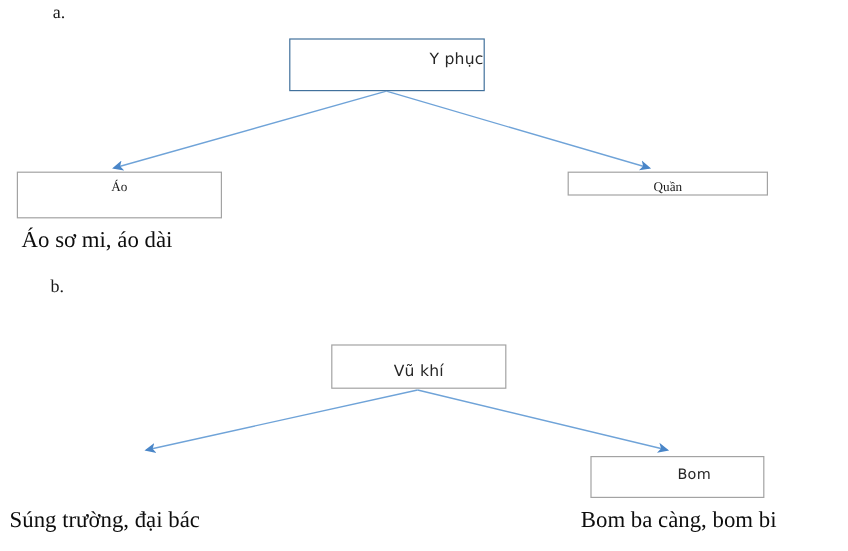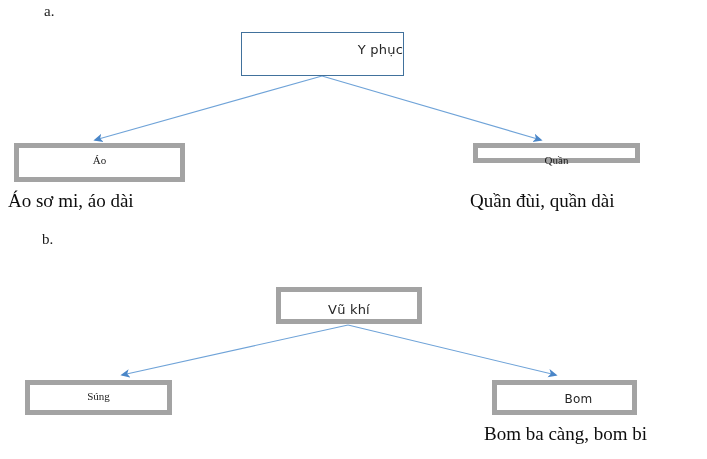--- a/index.html
+++ b/index.html
@@ -23,21 +23,21 @@
     font-family: "Liberation Serif", serif;
     font-size: 15px;
     line-height: 1;
     color: #1a1a1a;
     white-space: nowrap;
   }
   .node-box {
     position: absolute;
     box-sizing: border-box;
     background: #ffffff;
-    border: 5px solid #a3a3a3;
+    border: 1px solid #a3a3a3;
     display: flex;
     align-items: flex-start;
     justify-content: center;
   }
   .node-box.thick {
     border-width: 1px;
     border-color: #41719c;
     justify-content: flex-end;
   }
   .node-label {
@@ -103,38 +103,35 @@
   <div class="section-label" style="left:44px; top:4px;">a.</div>
 
   <div class="node-box thick" style="left:241px; top:32px; width:163px; height:44px;">
     <span class="node-label sans" style="margin-top:9px;">Y phục</span>
   </div>
 
   <div class="node-box" style="left:14px; top:143px; width:171px; height:39px;">
     <span class="node-label serif-sm" style="margin-top:6px;">Áo</span>
   </div>
 
-  <div class="caption" style="left:8px; top:191px;">Áo sơ mi, áo dài</div>
+  <div class="caption" style="left:18px; top:191px;">Áo sơ mi, áo dài</div>
 
   <div class="node-box" style="left:473px; top:143px; width:167px; height:20px;">
     <span class="node-label serif-sm" style="margin-top:6px;">Quần</span>
   </div>
 
-  <div class="caption" style="left:470px; top:191px;">Quần đùi, quần dài</div>
 
   <div class="section-label" style="left:42px; top:232px;">b.</div>
 
   <div class="node-box" style="left:276px; top:287px; width:146px; height:37px;align-items:center;">
     <span class="node-label sans" style="margin-top:8px;">Vũ khí</span>
   </div>
 
-  <div class="node-box" style="left:25px; top:380px; width:147px; height:35px;">
-    <span class="node-label serif-sm" style="margin-top:5px;">Súng</span>
-  </div>
 
+  <div class="caption" style="left:8px; top:424px;">Súng trường, đại bác</div>
 
   <div class="node-box" style="left:492px; top:380px; width:145px; height:35px;">
     <span class="node-label sans-sm" style="margin-top:7px;">Bom</span>
   </div>
 
   <div class="caption" style="left:484px; top:424px;text-align:center;">Bom ba càng, bom bi</div>
 
 </div>
 
 </body></html>

